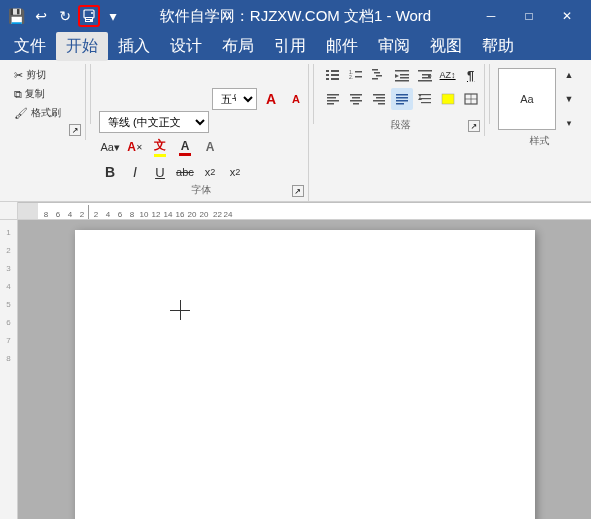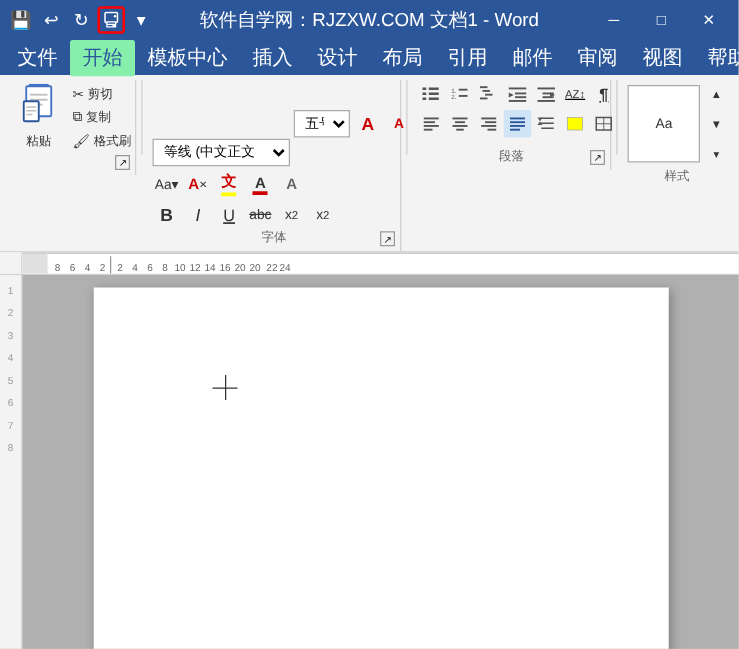--- a/index.html
+++ b/index.html
@@ -64,21 +64,21 @@
     }
     .menu-item {
       padding: 4px 10px;
       color: white;
       font-size: 16px;
       cursor: pointer;
       border-radius: 2px;
       white-space: nowrap;
     }
     .menu-item.active {
-      background: #86efac;
+      background: #e5e5e5;
       color: #2b579a;
     }
 
     
     #ribbon {
       background: #f3f3f3;
       border-bottom: 1px solid #d0d0d0;
       padding: 4px 6px 0 6px;
       min-height: 90px;
     }
@@ -329,52 +329,35 @@
   <div class="title-bar-right">
     <div class="win-btn">─</div>
     <div class="win-btn">□</div>
     <div class="win-btn close">✕</div>
   </div>
 </div>
 
 <div id="menu-bar">
   <div class="menu-item">文件</div>
   <div class="menu-item active">开始</div>
-  <div class="menu-item">模板中心</div>
   <div class="menu-item">插入</div>
   <div class="menu-item">设计</div>
   <div class="menu-item">布局</div>
   <div class="menu-item">引用</div>
   <div class="menu-item">邮件</div>
   <div class="menu-item">审阅</div>
   <div class="menu-item">视图</div>
   <div class="menu-item">帮助</div>
 </div>
 
 <div id="ribbon">
   <div style="display:flex; align-items:flex-start; gap:0;">
 
     <div class="ribbon-section" style="padding-bottom:18px; min-width:80px;">
       <div class="clipboard-section">
-        <div class="paste-btn">
-          <div style="width:30px;height:38px;position:relative;display:flex;align-items:center;justify-content:center;">
-            <svg width="28" height="36" viewBox="0 0 28 36">
-              <rect x="6" y="0" width="16" height="5" rx="1" fill="#4472c4"></rect>
-              <rect x="4" y="2" width="20" height="24" rx="1" fill="white" stroke="#4472c4" stroke-width="1.5"></rect>
-              <rect x="7" y="8" width="14" height="1.5" fill="#c0c0c0"></rect>
-              <rect x="7" y="12" width="14" height="1.5" fill="#c0c0c0"></rect>
-              <rect x="7" y="16" width="10" height="1.5" fill="#c0c0c0"></rect>
-              <rect x="2" y="14" width="12" height="16" rx="1" fill="white" stroke="#2b579a" stroke-width="1.5"></rect>
-              <rect x="4" y="18" width="8" height="1.2" fill="#c0c0c0"></rect>
-              <rect x="4" y="21" width="8" height="1.2" fill="#c0c0c0"></rect>
-              <rect x="4" y="24" width="5" height="1.2" fill="#c0c0c0"></rect>
-            </svg>
-          </div>
-          <span class="paste-label">粘贴</span>
-        </div>
         <div class="small-btns">
           <div class="small-btn" style="display:flex;align-items:center;gap:3px;">
             <span style="font-size:11px;">✂</span>
             <span>剪切</span>
           </div>
           <div class="small-btn" style="display:flex;align-items:center;gap:3px;">
             <span style="font-size:11px;">⧉</span>
             <span>复制</span>
           </div>
           <div class="small-btn" style="display:flex;align-items:center;gap:3px;">

